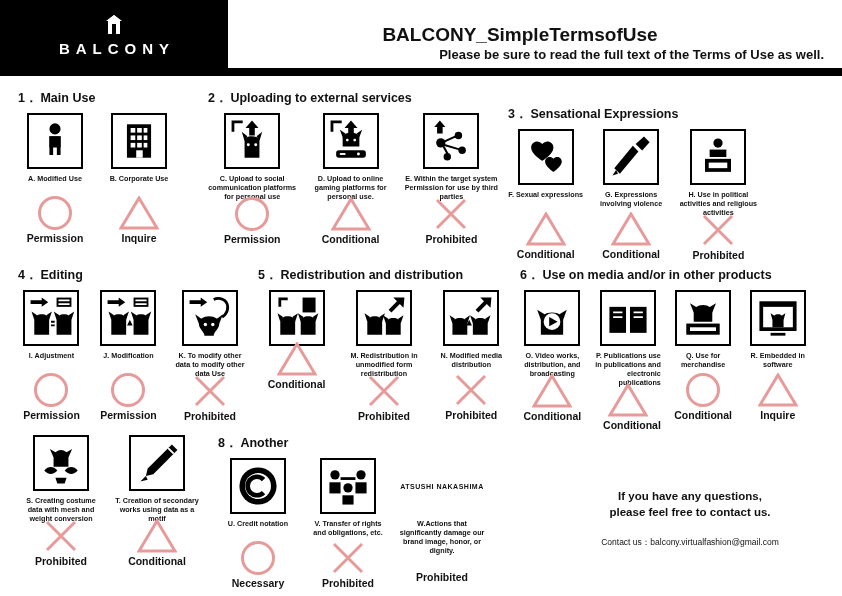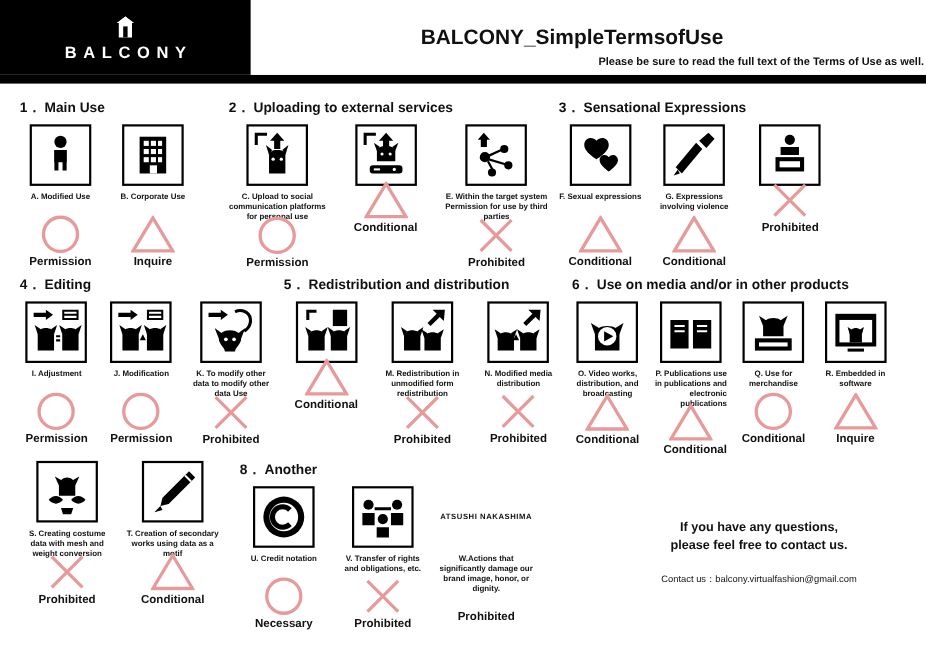--- a/index.html
+++ b/index.html
@@ -48,23 +48,23 @@
   }
   .header-title{
     text-align:center;
     font-size:19px;
     font-weight:bold;
     margin-top:2px;
     margin-left:-30px;
   }
   .header-note{
     position:absolute;
-    right:2px;
+    right:18px;
     bottom:6px;
-    font-size:10px;
+    font-size:13px;
     font-weight:bold;
   }
   .header-bottom-bar{
     height:8px;
     background:#000;
     width:100%;
   }
 
   
   .page{
@@ -274,20 +274,21 @@
                 <path d="M19 24c0-3 4-5 9-5s9 2 9 5v10H19z" fill="#000"></path>
                 <path d="M19 24l-3-8 6 4z" fill="#000"></path>
                 <path d="M37 24l3-8-6 4z" fill="#000"></path>
                 <circle cx="24" cy="27" r="1.5" fill="#fff"></circle>
                 <circle cx="32" cy="27" r="1.5" fill="#fff"></circle>
                 <rect x="12" y="38" width="32" height="8" rx="3" fill="#000"></rect>
                 <rect x="16" y="41" width="6" height="2" fill="#fff"></rect>
                 <circle cx="36" cy="42" r="1.6" fill="#fff"></circle>
               </svg>
           </div>
+          <div class="caption">D. Upload to online gaming platforms for personal use.</div>
           <div class="status-wrap">
             <div class="mark">
               <svg class="tri-svg" width="40" height="34" viewBox="0 0 40 34">
                   <polygon points="20,2 38,32 2,32" fill="none" stroke="#e79a9a" stroke-width="3"></polygon>
                 </svg>
             </div>
           </div>
           <div class="status-label">Conditional</div>
         </div>
 
@@ -308,21 +309,21 @@
               <svg width="36" height="34" viewBox="0 0 36 34">
                   <path d="M4 3 L32 31 M32 3 L4 31" stroke="#e79a9a" stroke-width="3" fill="none"></path>
                 </svg>
             </div>
           </div>
           <div class="status-label">Prohibited</div>
         </div>
       </div>
     </div>
 
-    <div class="section" style="width:260px;">
+    <div class="section" style="width:260px;margin-top:16px;">
       <div class="section-title">
         <span class="num">3．</span><span>Sensational Expressions</span>
       </div>
       <div class="items">
 
         <div class="item" style="width:78px;">
           <div class="glyph-box">
             <svg class="ic" viewBox="0 0 56 56">
                 <path d="M24 14c-4-5-12-3-12 4 0 7 12 14 12 14s12-7 12-14c0-7-8-9-12-4z" fill="#000"></path>
                 <path d="M36 30c-3-4-9-2-9 3 0 5 9 11 9 11s9-6 9-11c0-5-6-7-9-3z" fill="#000"></path>
@@ -360,20 +361,21 @@
 
         <div class="item" style="width:82px;">
           <div class="glyph-box">
             <svg class="ic" viewBox="0 0 56 56">
                 <circle cx="28" cy="13" r="5" fill="#000"></circle>
                 <path d="M19 20h18v8H19z" fill="#000"></path>
                 <rect x="14" y="30" width="28" height="14" fill="#000"></rect>
                 <rect x="18" y="34" width="20" height="6" fill="#fff"></rect>
               </svg>
           </div>
+          <div class="caption">H. Use in political activities and religious activities</div>
           <div class="status-wrap">
             <div class="mark">
               <svg width="36" height="34" viewBox="0 0 36 34">
                   <path d="M4 3 L32 31 M32 3 L4 31" stroke="#e79a9a" stroke-width="3" fill="none"></path>
                 </svg>
             </div>
           </div>
           <div class="status-label">Prohibited</div>
         </div>
       </div>

